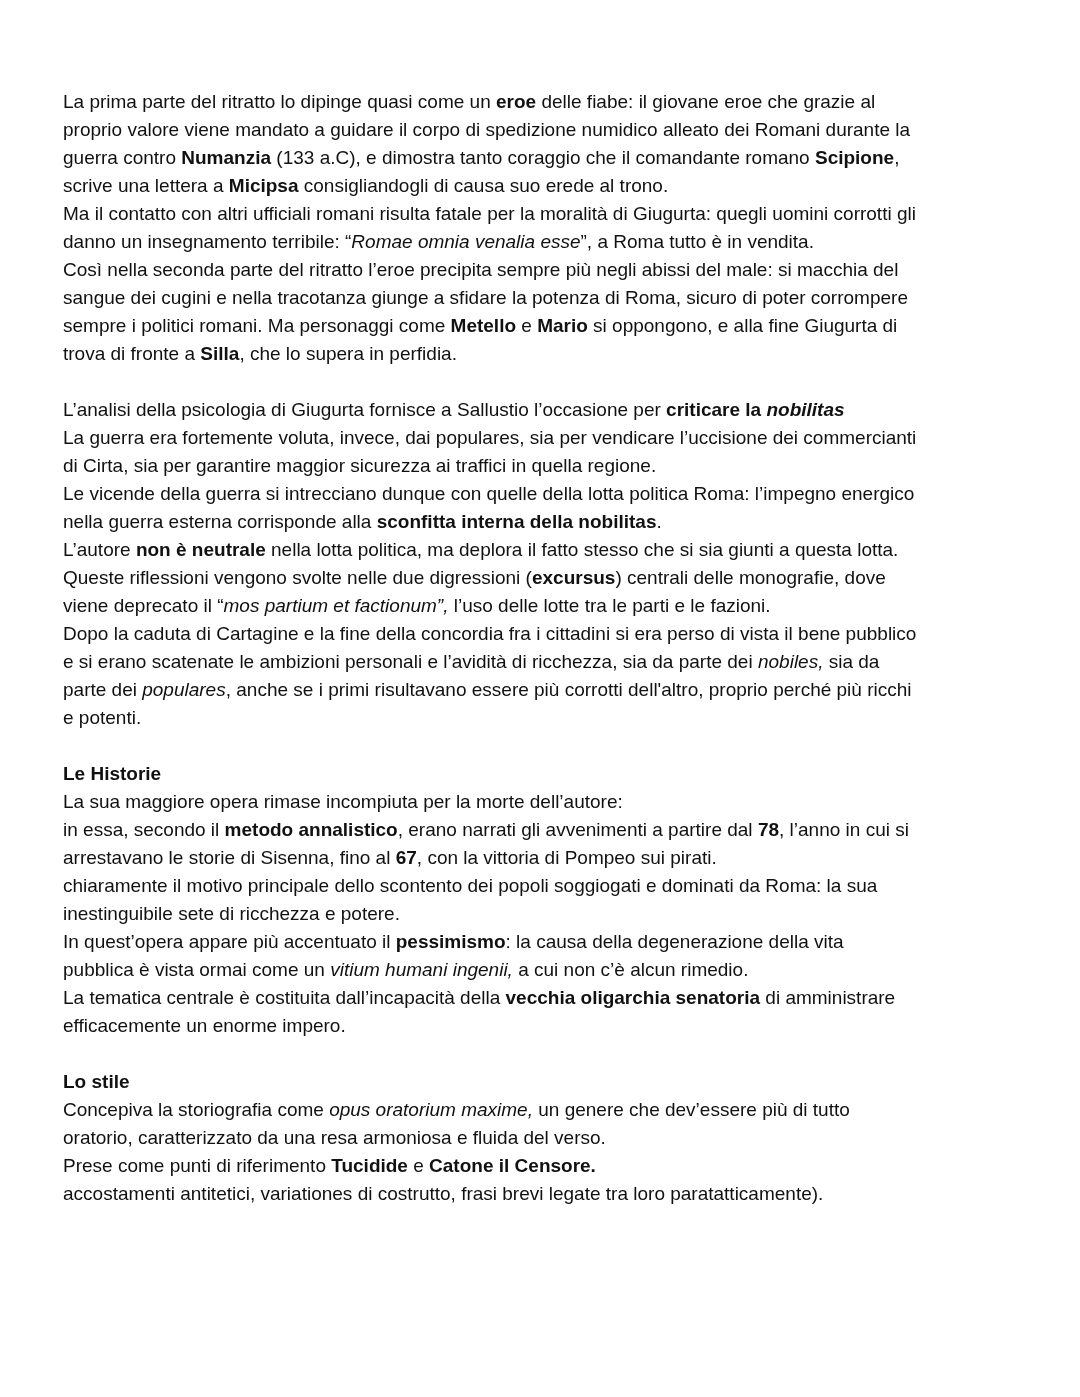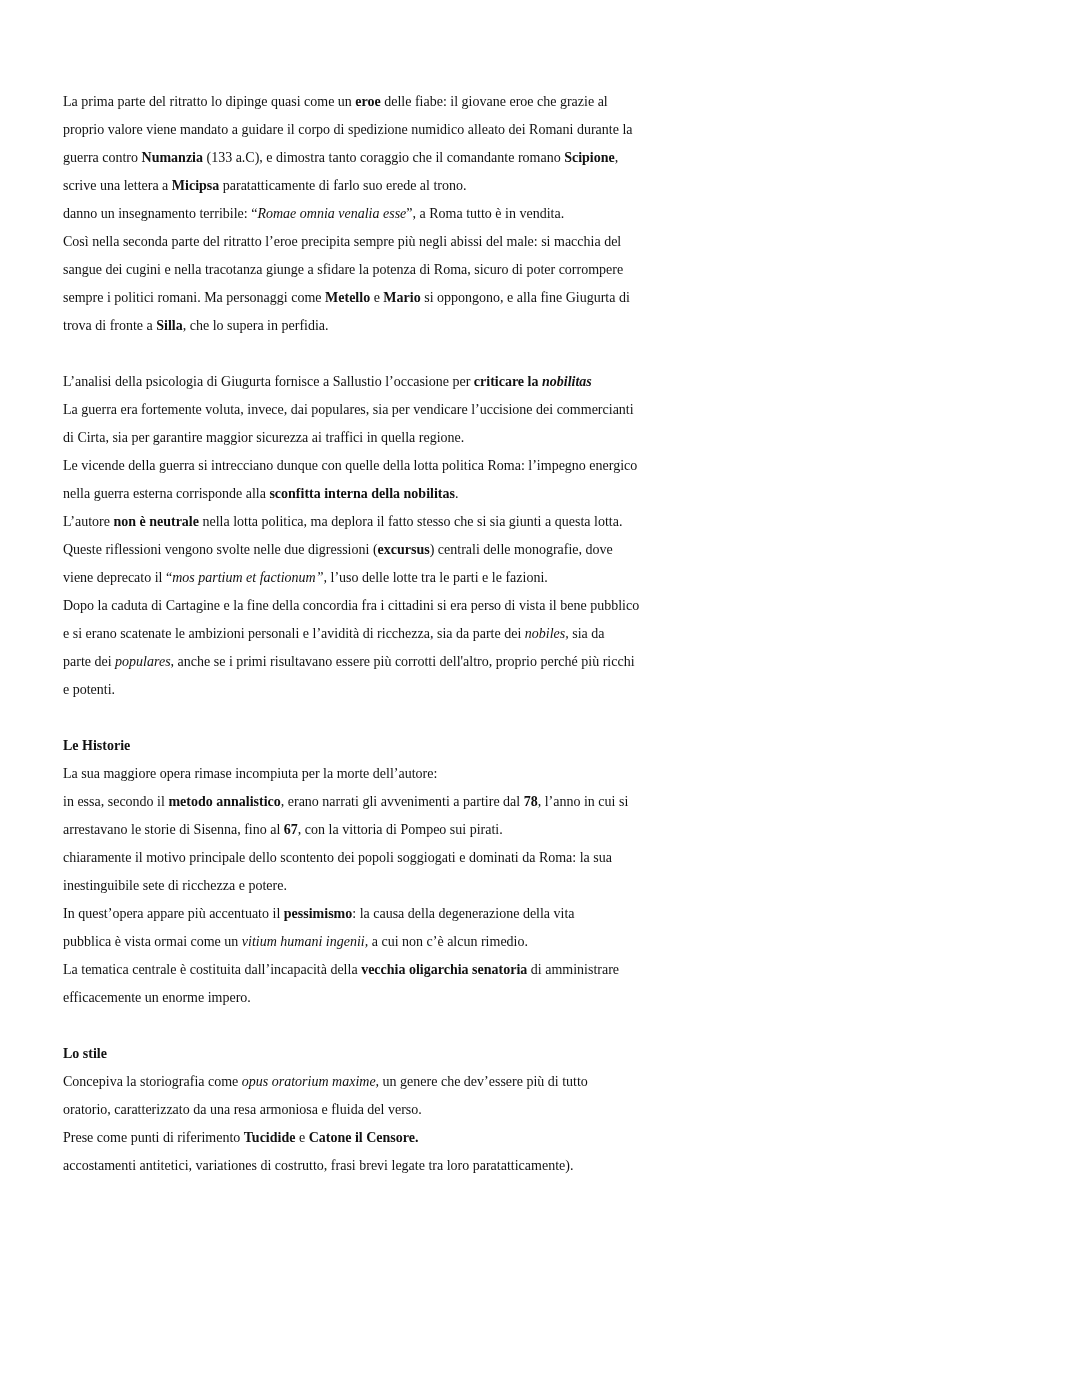--- a/index.html
+++ b/index.html
@@ -1,35 +1,36 @@
 <!DOCTYPE html>
 <html><head>
 <meta charset="utf-8">
 <style>
   html, body { margin: 0; padding: 0; background: #ffffff; }
   body { width: 1080px; height: 1397px; position: relative; overflow: hidden; }
   .page {
     position: absolute; left: 63px; top: 88px; width: 960px;
-    font-family: Liberation Serif, serif;
-    font-size: 14px; line-height: 28px; color: #111111;
+    font-family: Liberation Sans, sans-serif;
+    font-size: 19px; line-height: 28px; color: #111111;
   }
   .line { white-space: nowrap; height: 28px; }
   .blank { height: 28px; }
   .b { font-weight: bold; }
   .i { font-style: italic; text-align: center; }
   .bi { font-weight: bold; font-style: italic; }
 </style>
 </head>
 <body>
 
 <div class="page" id="doc">
     <div class="line"><span>La prima parte del ritratto lo dipinge quasi come un </span><span class="b">eroe</span><span> delle fiabe: il giovane eroe che grazie al</span></div>
     <div class="line"><span>proprio valore viene mandato a guidare il corpo di spedizione numidico alleato dei Romani durante la</span></div>
     <div class="line"><span>guerra contro </span><span class="b">Numanzia</span><span> (133 a.C), e dimostra tanto coraggio che il comandante romano </span><span class="b">Scipione</span><span>,</span></div>
-    <div class="line"><span>scrive una lettera a </span><span class="b">Micipsa</span><span> paratatticamente di farlo suo erede al trono.</span></div>
+    <div class="line"><span>scrive una lettera a </span><span class="b">Micipsa</span><span> consigliandogli di causa suo erede al trono.</span></div>
+    <div class="line"><span>Ma il contatto con altri ufficiali romani risulta fatale per la moralità di Giugurta: quegli uomini corrotti gli</span></div>
     <div class="line"><span>danno un insegnamento terribile: “</span><span class="i">Romae omnia venalia esse</span><span>”, a Roma tutto è in vendita.</span></div>
     <div class="line"><span>Così nella seconda parte del ritratto l’eroe precipita sempre più negli abissi del male: si macchia del</span></div>
     <div class="line"><span>sangue dei cugini e nella tracotanza giunge a sfidare la potenza di Roma, sicuro di poter corrompere</span></div>
     <div class="line"><span>sempre i politici romani. Ma personaggi come </span><span class="b">Metello</span><span> e </span><span class="b">Mario</span><span> si oppongono, e alla fine Giugurta di</span></div>
     <div class="line"><span>trova di fronte a </span><span class="b">Silla</span><span>, che lo supera in perfidia.</span></div>
     <div class="blank"></div>
     <div class="line"><span>L’analisi della psicologia di Giugurta fornisce a Sallustio l’occasione per </span><span class="b">criticare la </span><span class="bi">nobilitas</span></div>
     <div class="line"><span>La guerra era fortemente voluta, invece, dai populares, sia per vendicare l’uccisione dei commercianti</span></div>
     <div class="line"><span>di Cirta, sia per garantire maggior sicurezza ai traffici in quella regione.</span></div>
     <div class="line"><span>Le vicende della guerra si intrecciano dunque con quelle della lotta politica Roma: l’impegno energico</span></div>

